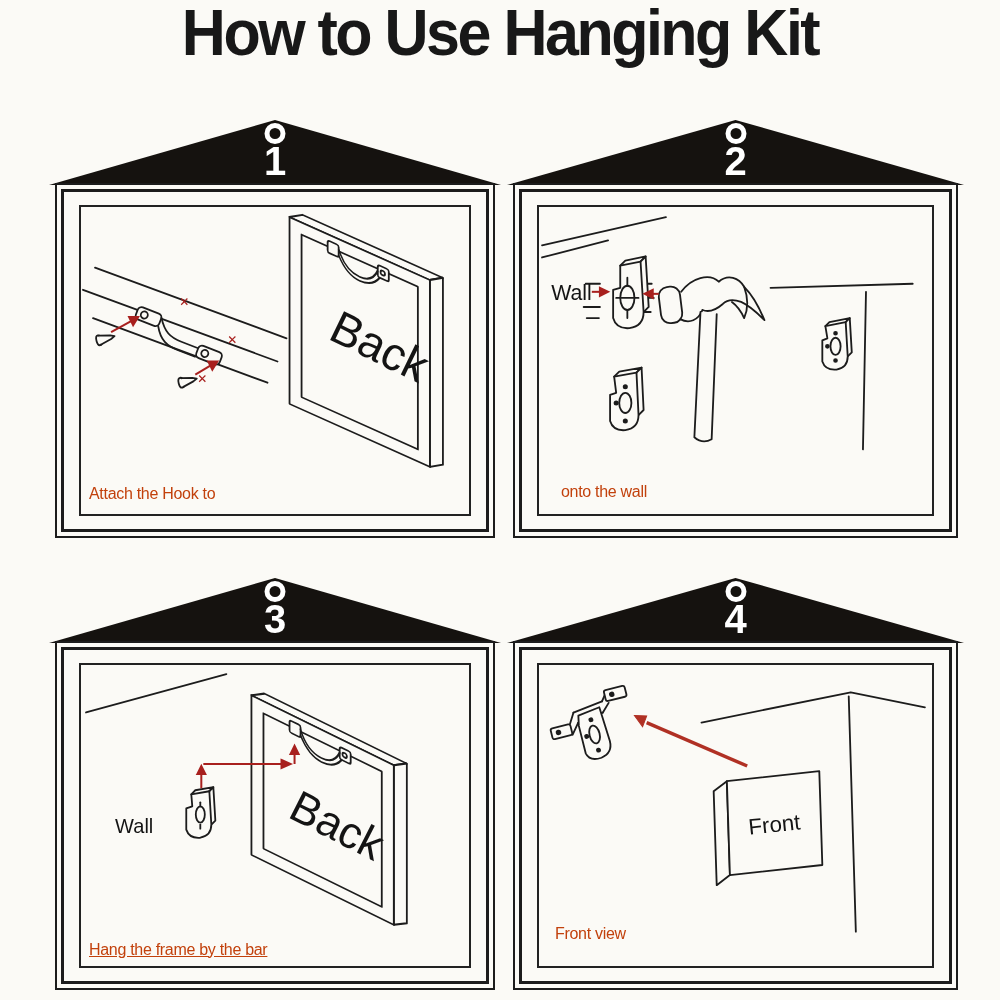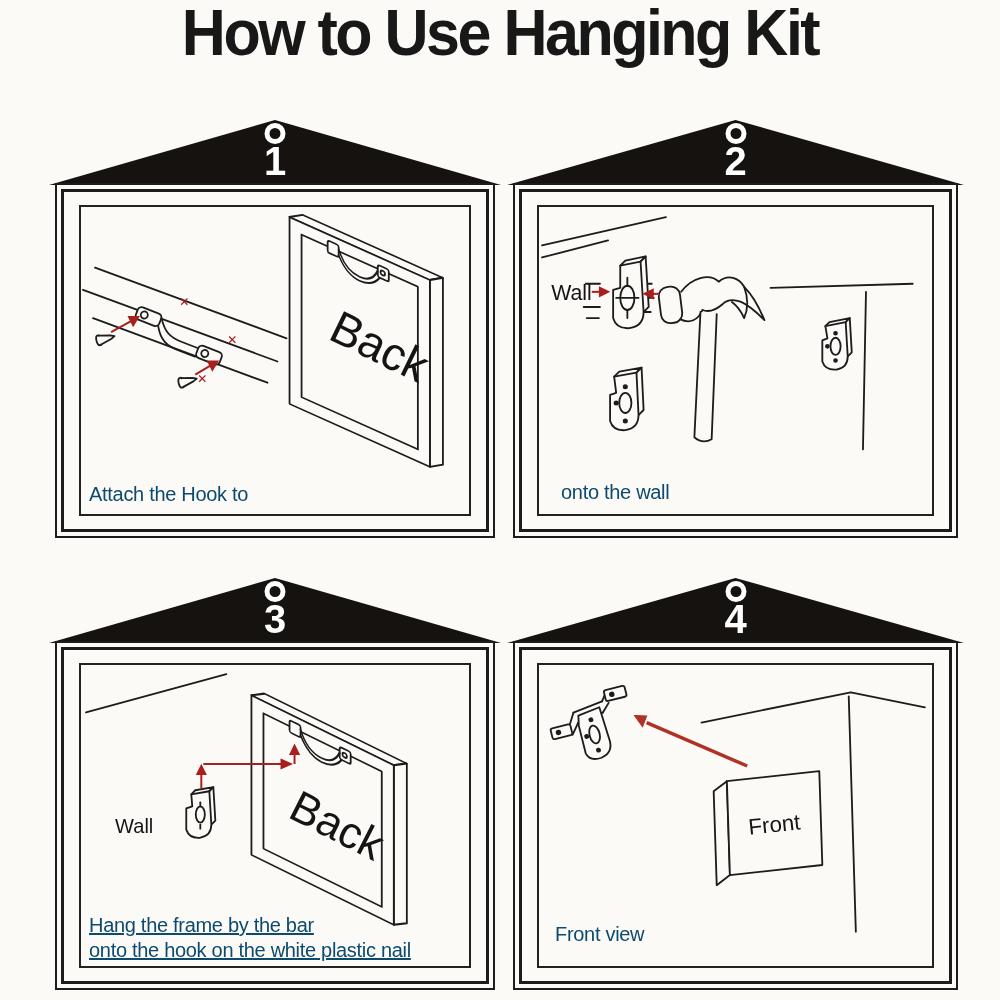--- a/index.html
+++ b/index.html
@@ -25,21 +25,21 @@
   .roof-num{
     position:absolute;left:50%;top:20px;transform:translateX(-50%);
     color:#ffffff;font-weight:700;font-size:40px;line-height:42px;
   }
   .box{position:absolute;left:0;right:0;top:63px;bottom:0;
     border:2.5px solid #1c1c1c;background:#fbfaf6;}
   .box2{position:absolute;inset:4px;border:3px solid #1c1c1c;}
   .inner{position:absolute;inset:13px 15px;border:2px solid #222222;}
   .inner svg{position:absolute;inset:0;width:100%;height:100%;}
   .caption{
-    position:absolute;font-size:20px;line-height:24.5px;color:#0c4a6e;
+    position:absolute;font-size:16px;line-height:24.5px;color:#c2410c;
     letter-spacing:-0.3px;white-space:nowrap;
   }
   .cap1{left:8px;bottom:8px;}
   .cap2{left:22px;bottom:10px;}
   .cap3{left:8px;bottom:4px;text-decoration:underline;}
   .cap4{left:16px;bottom:20px;}
   svg text.draw-label{font-family:"Liberation Sans","DejaVu Sans",sans-serif;fill:#141414;}
   svg .xmark{font-family:"DejaVu Sans",sans-serif;font-weight:700;fill:#a8201e;font-size:12px;}
 </style>
 </head>
@@ -248,21 +248,20 @@
         <line x1="122" y1="98" x2="200" y2="98"></line>
               <polygon points="200,94 209,98 200,102"></polygon>
         <line x1="213" y1="98" x2="213" y2="86"></line>
               <polygon points="209,88 213,80 217,88"></polygon>
       </g>
       <text class="draw-label" x="34" y="166" font-size="20">Wall</text>
       <text class="draw-label" transform="translate(205,150) rotate(27)" font-size="44">Back</text>
     </svg>
     <div class="caption cap3">
       <span>Hang the frame by the bar</span><br>
-      <span>onto the hook on the white plastic nail</span>
     </div>
   </div>
       </div>
     </div>
 </div>
 
 <div class="panel" style="left:513px;top:578px;width:445px;height:412px">
   <div class="roof">
     <div class="roof-tri"></div>
     <div class="roof-ring"></div>

